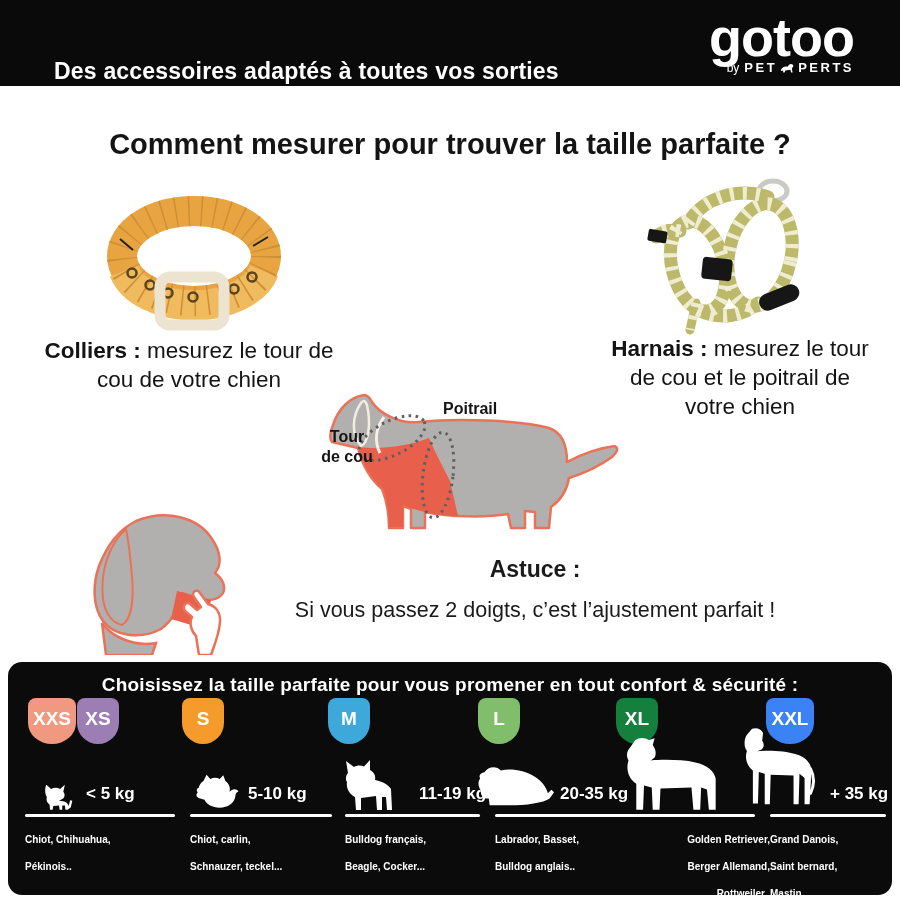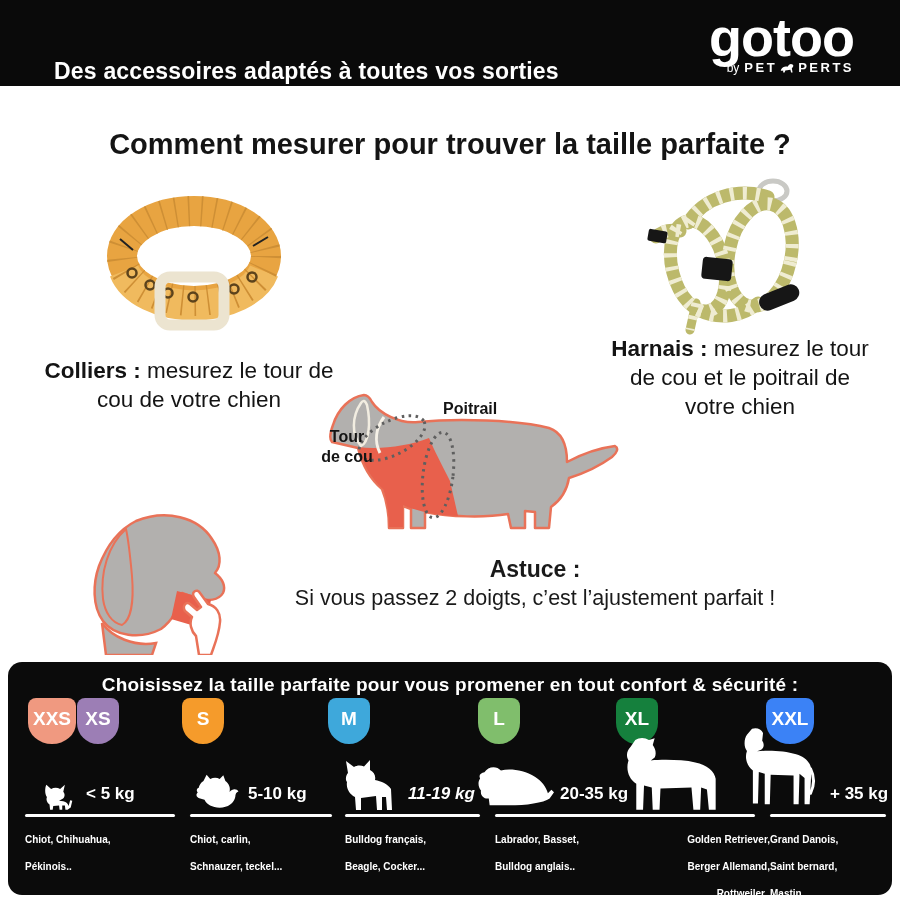--- a/index.html
+++ b/index.html
@@ -19,28 +19,28 @@
   
   .main-title{position:absolute;left:0;top:128px;width:900px;margin:0;text-align:center;
               font-size:29px;font-weight:800;color:#141414;}
   .illu{position:absolute;}
   .collar-svg{left:100px;top:193px;}
   .harness-svg{left:646px;top:170px;}
   .dachshund-svg{left:298px;top:383px;}
   .doghead-svg{left:82px;top:505px;}
   .caption{position:absolute;text-align:center;font-size:22.5px;line-height:29px;font-weight:400;color:#141414;margin:0;}
   .caption b{font-weight:800;}
-  .collar-caption{left:36px;top:336px;width:306px;margin-top:20px;}
+  .collar-caption{left:36px;top:336px;width:306px;}
   .harness-caption{left:610px;top:334px;width:260px;}
   .diagram-label{position:absolute;font-size:16px;line-height:20px;font-weight:800;color:#141414;}
   .label-poitrail{left:443px;top:399px;}
   .label-neck{left:312px;top:427px;width:70px;text-align:center;}
   .pre-line{white-space:pre-line;}
   .tip{position:absolute;left:190px;top:556px;width:690px;text-align:center;}
-  .tip-title{font-size:23px;font-weight:800;margin:0 0 3px 0;text-align:center;}
+  .tip-title{font-size:23px;font-weight:800;margin:0 0 15px 0;text-align:center;}
   .tip-text{font-size:21.5px;font-weight:400;margin:0;}
 
   
   .panel{position:absolute;left:8px;top:662px;width:884px;height:233px;background:#0b0b0b;border-radius:14px;color:#fff;}
   .panel-title{position:absolute;left:0;top:12px;width:100%;text-align:center;font-size:19px;font-weight:700;letter-spacing:.2px;}
   .size-badge{position:absolute;top:36px;height:46px;width:42px;display:flex;align-items:center;justify-content:center;
               padding-bottom:4px;box-sizing:border-box;border-radius:8px 8px 50% 50%/8px 8px 46% 46%;
               color:#fff;font-size:19px;font-weight:800;}
   .b-xxs{left:20px;width:48px;background:#F09980;}
   .b-xs{left:69px;background:#9C7EB5;}
@@ -50,21 +50,21 @@
   .b-xl{left:608px;background:#15803d;}
   .b-xxl{left:758px;width:48px;background:#3b82f6;}
   .dog{position:absolute;}
   .dog-chihuahua{left:32px;top:120px;width:36px;height:30px;}
   .dog-spitz{left:184px;top:110px;width:48px;height:40px;}
   .dog-frenchie{left:330px;top:96px;width:66px;height:54px;}
   .dog-basset{left:466px;top:94px;width:80px;height:57px;}
   .dog-rottweiler{left:606px;top:72px;width:122px;height:80px;}
   .dog-dane{left:722px;top:58px;width:100px;height:94px;}
   .weight{position:absolute;top:122px;font-size:17px;font-weight:700;}
-  .w1{left:78px;} .w2{left:240px;} .w3{left:400px;font-style:italic;} .w4{left:552px;} .w5{left:822px;}
+  .w1{left:78px;} .w2{left:240px;} .w3{left:411px;} .w4{left:552px;} .w5{left:822px;}
   .uline{position:absolute;top:152px;height:3px;background:#fff;border-radius:2px;}
   .u1{left:17px;width:150px;} .u2{left:182px;width:142px;} .u3{left:337px;width:135px;}
   .u4{left:487px;width:260px;} .u5{left:762px;width:116px;}
   .breeds{position:absolute;top:164px;font-size:10px;line-height:27px;font-weight:700;}
   .br1{left:17px;width:150px;} .br2{left:182px;width:145px;} .br3{left:337px;width:145px;}
   .br4{left:487px;width:130px;} .br5{left:622px;width:140px;text-align:right;} .br6{left:762px;width:120px;}
 </style>
 </head>
 <body>
 

